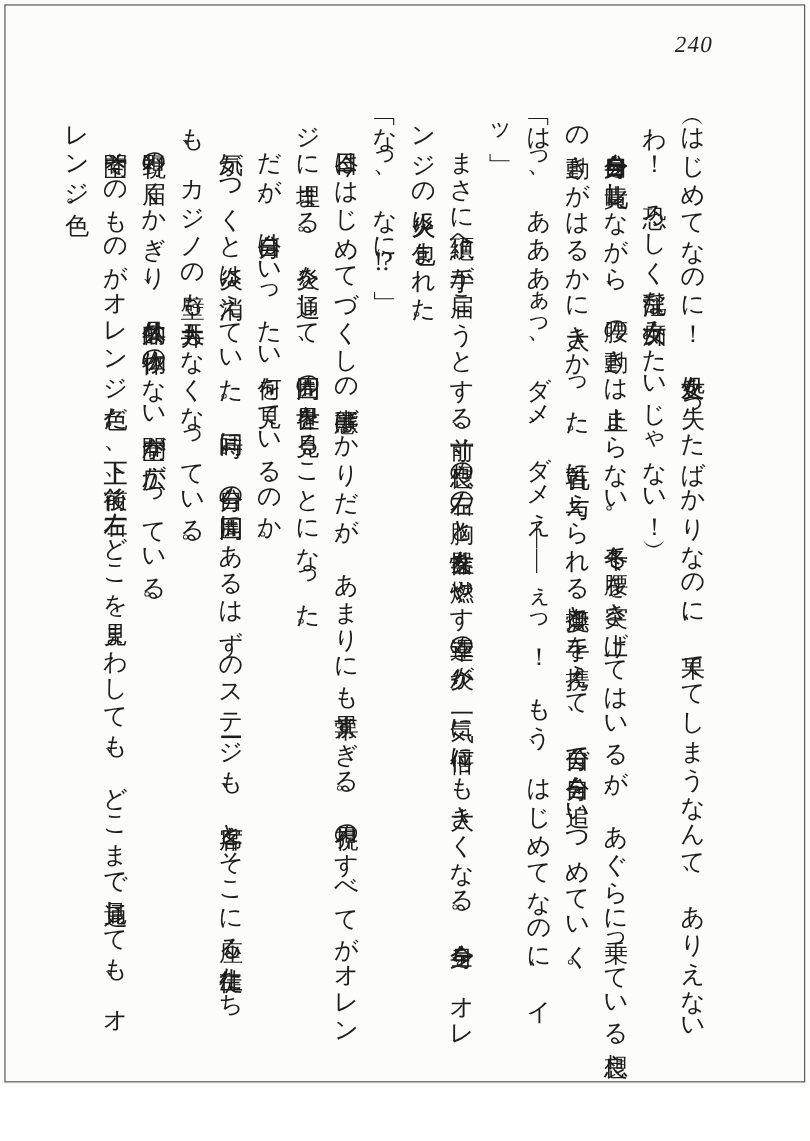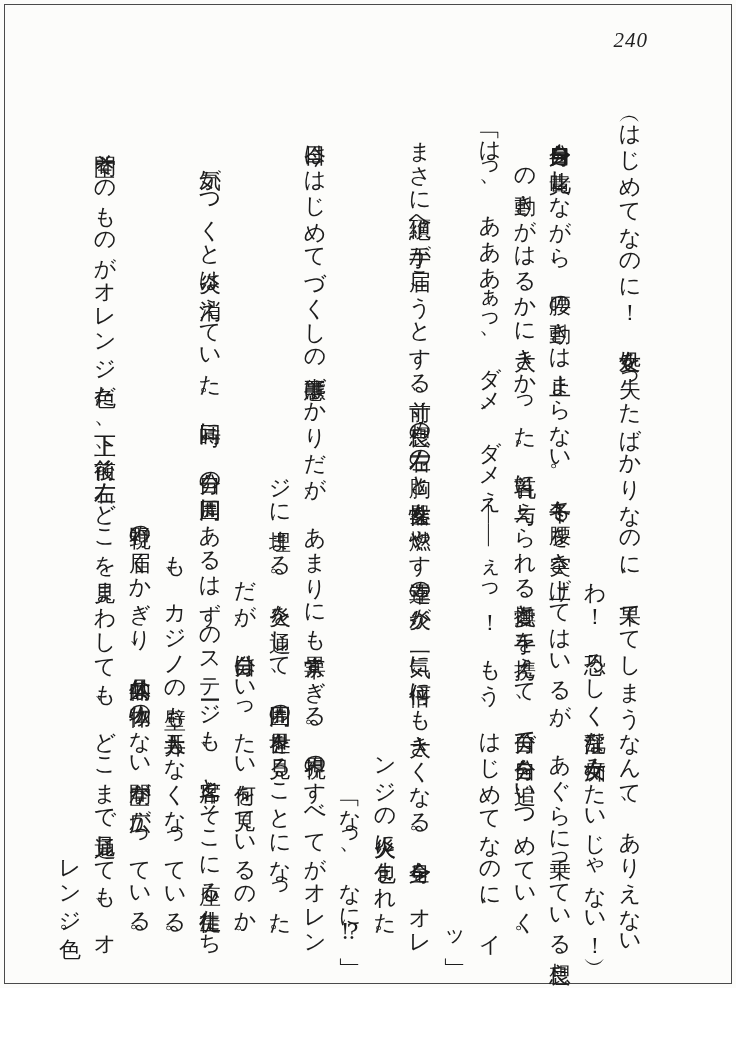--- a/index.html
+++ b/index.html
@@ -8,21 +8,20 @@
     background: #ffffff;
   }
   .page {
     position: relative;
     width: 736px;
     height: 988px;
     background: #fcfcfa;
     overflow: hidden;
     font-family: "Liberation Serif", "DejaVu Serif", serif;
     color: #1c1c1c;
-    text-align: right;
   }
   .page-frame {
     position: absolute;
     inset: 4px;
     border: 1px solid #4a4a4a;
     pointer-events: none;
   }
   .page-number {
     position: absolute;
     top: 28px;

